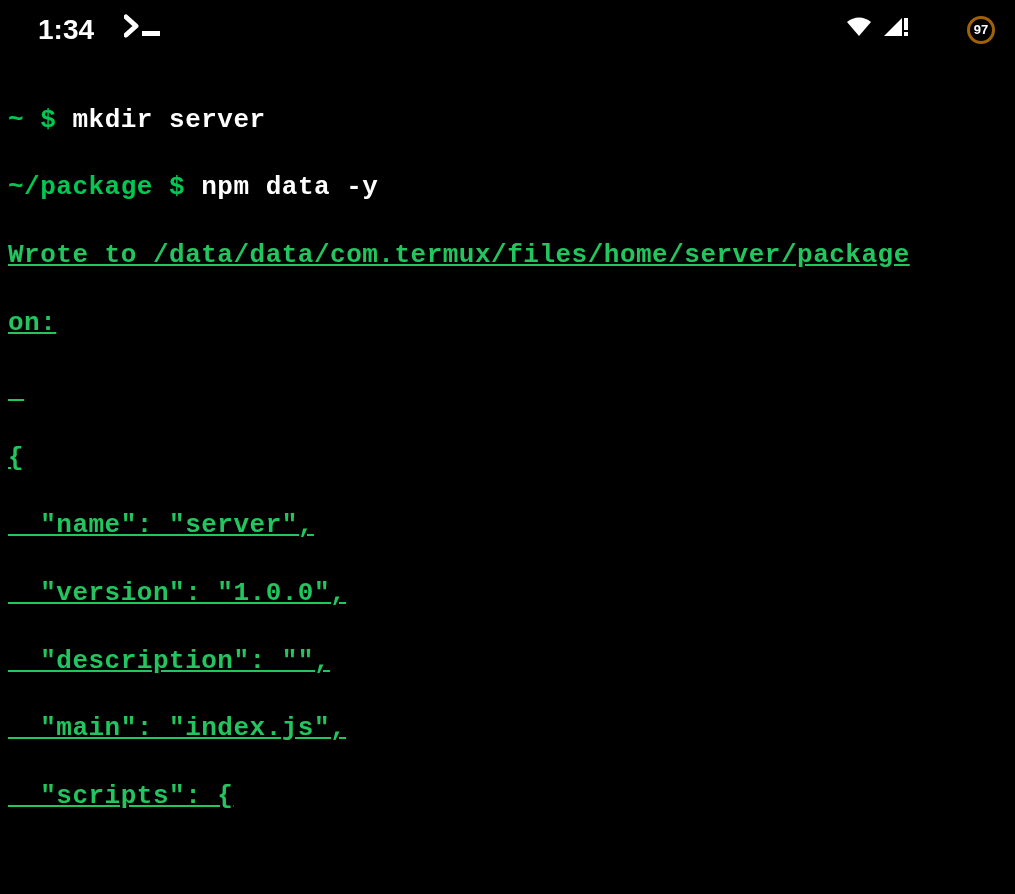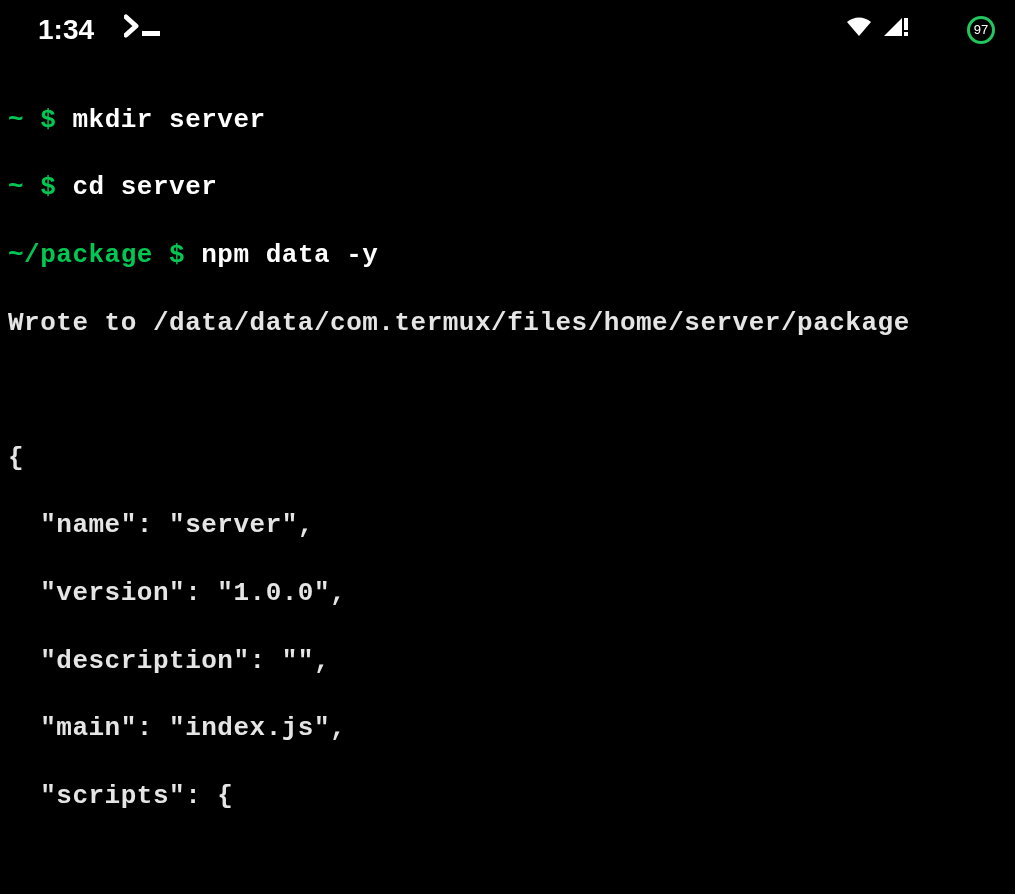--- a/index.html
+++ b/index.html
@@ -53,35 +53,36 @@
       color: #00c853;
     }
     .prompt-dollar {
       color: #00c853;
     }
     .cmd {
       color: #ffffff;
       margin-top: 48px;
     }
     .output {
-      color: #e5e5e5;
+      color: #22c55e;
+      text-decoration: underline;
     }
     .icon-svg {
       display: inline-block;
     }
     .battery-circle {
       width: 28px;
       height: 28px;
-      border: 3px solid #22c55e;
+      border: 3px solid #a16207;
       border-radius: 50%;
       display: flex;
       align-items: center;
       justify-content: center;
       font-size: 13px;
-      font-weight: normal;
+      font-weight: bold;
       color: #ffffff;
       margin-left: 48px;
     }
   </style>
 </head>
 <body>
 
 <div class="status-bar">
   <div class="status-left">
     <span class="clock">1:34</span>
@@ -106,23 +107,23 @@
       </svg>
     </span>
     <div class="battery-circle">
       <span>97</span>
     </div>
   </div>
 </div>
 
 <div class="terminal">
 <span class="line"><span class="prompt-path">~</span> <span class="prompt-dollar">$</span> <span class="cmd">mkdir server</span></span>
-<span class="line"><span class="prompt-path">~</span> <span class="prompt-dollar">$</span> <span class="cmd">cd server</span></span>
 <span class="line"><span class="prompt-path">~/package</span> <span class="prompt-dollar">$</span> <span class="cmd">npm data -y</span></span>
 <span class="line output">Wrote to /data/data/com.termux/files/home/server/package</span>
+<span class="line output">on:</span>
 <span class="line output"> </span>
 <span class="line output">{</span>
 <span class="line output">  "name": "server",</span>
 <span class="line output">  "version": "1.0.0",</span>
 <span class="line output">  "description": "",</span>
 <span class="line output">  "main": "index.js",</span>
 <span class="line output">  "scripts": {</span>
 
 
 

